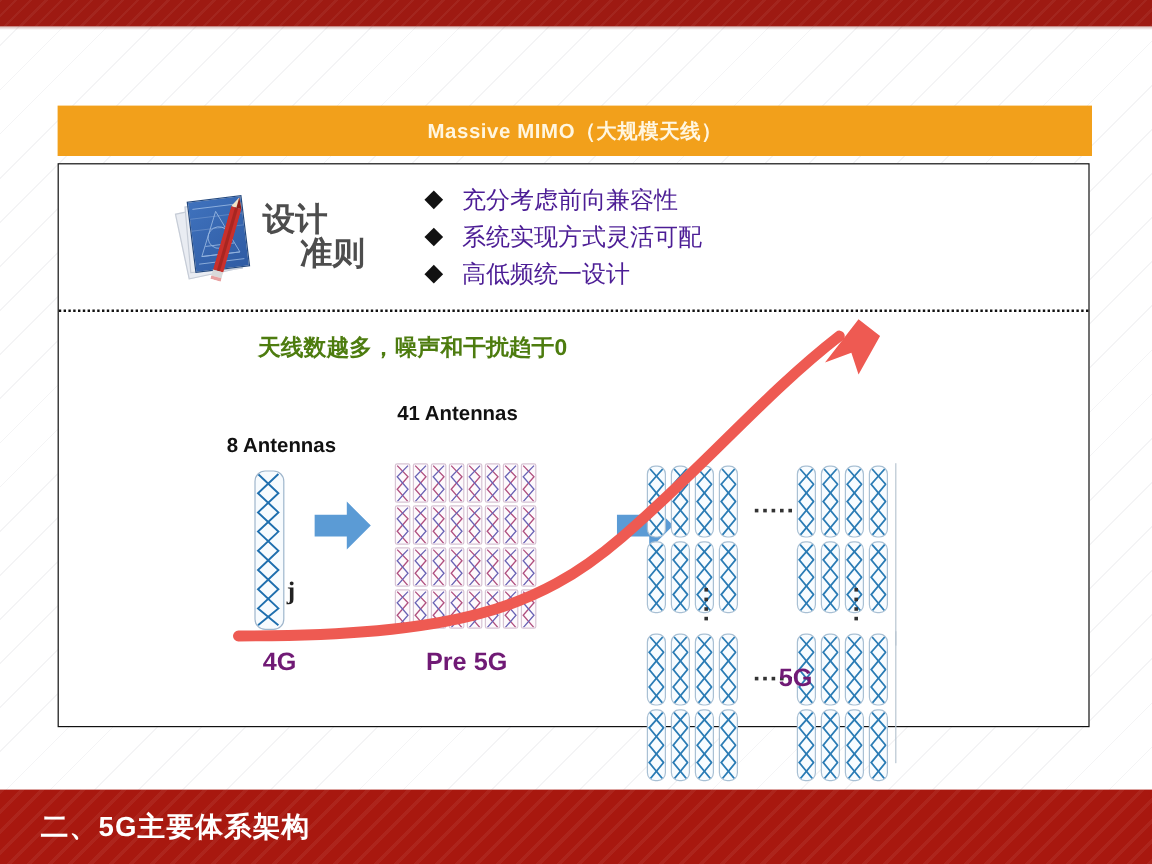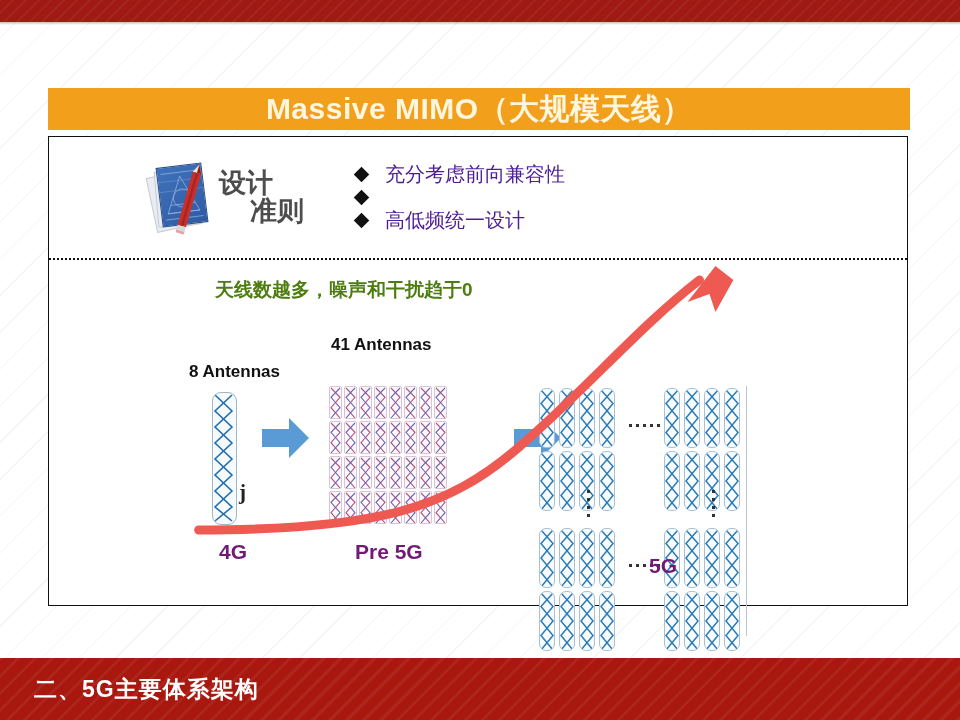--- a/index.html
+++ b/index.html
@@ -42,21 +42,21 @@
     color:#ffffff;font-size:23px;font-weight:bold;letter-spacing:1px;
     margin-left:34px;white-space:nowrap;
   }
   
   #title-banner{
     position:absolute;left:48px;top:88px;width:862px;height:42px;
     background:#f2a01b;
     display:flex;align-items:center;justify-content:center;
   }
   #title-text{
-    color:#fff6e0;font-size:30px;font-weight:bold;letter-spacing:.5px;
+    color:#fff6e0;font-size:17px;font-weight:bold;letter-spacing:.5px;
     white-space:nowrap;
   }
   
   #content-box{
     position:absolute;left:48px;top:136px;width:860px;height:470px;
     border:1.5px solid #111;background:#ffffff;box-sizing:border-box;
   }
   #divider{
     position:absolute;left:0;top:121px;width:100%;height:0;
     border-top:2px dotted #111;
@@ -224,20 +224,21 @@
       </div>
     </div>
 
     <div id="bullets">
       <div class="bullet-row">
         <span class="diamond"></span>
         <span class="bullet-text">充分考虑前向兼容性</span>
       </div>
       <div class="bullet-row">
         <span class="diamond"></span>
+        <span class="bullet-text">系统实现方式灵活可配</span>
       </div>
       <div class="bullet-row">
         <span class="diamond"></span>
         <span class="bullet-text">高低频统一设计</span>
       </div>
     </div>
   </div>
 
   <div id="divider"></div>
 

